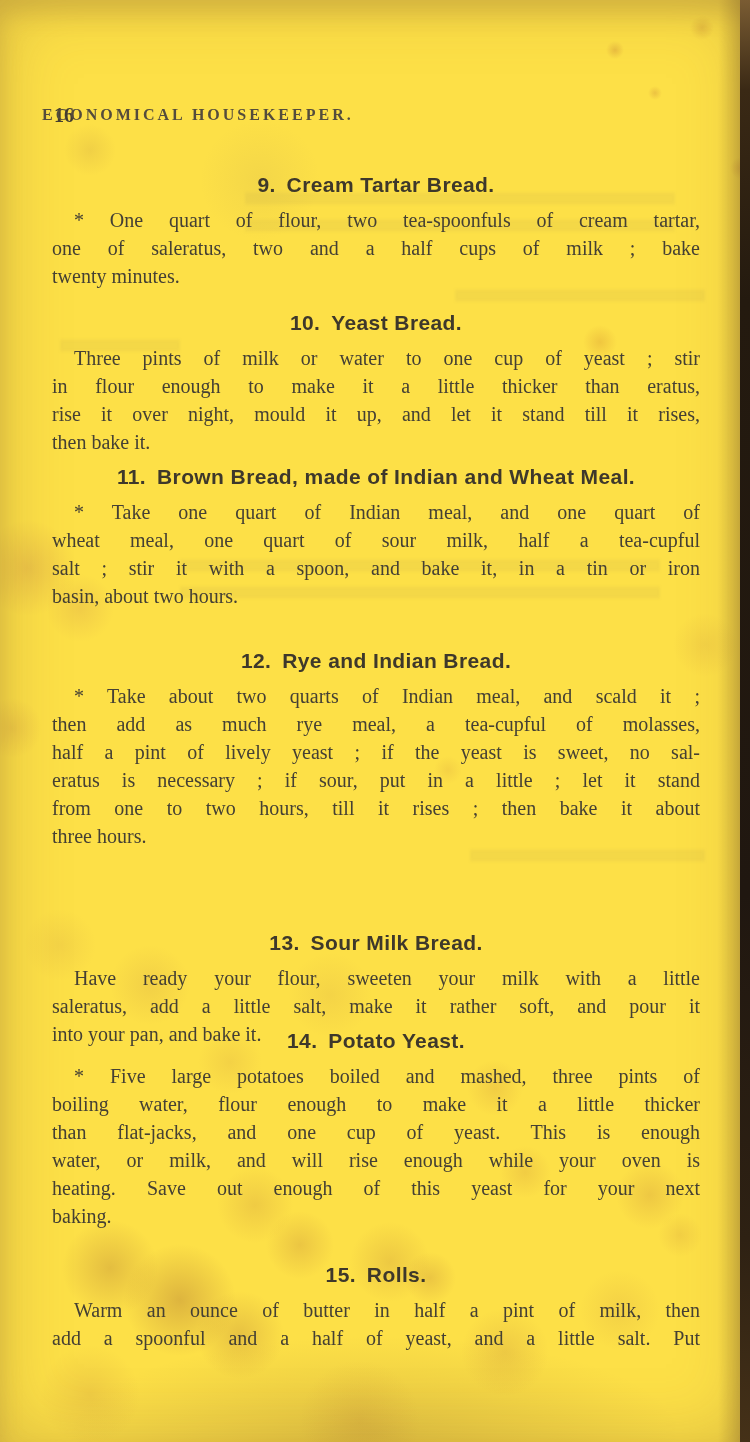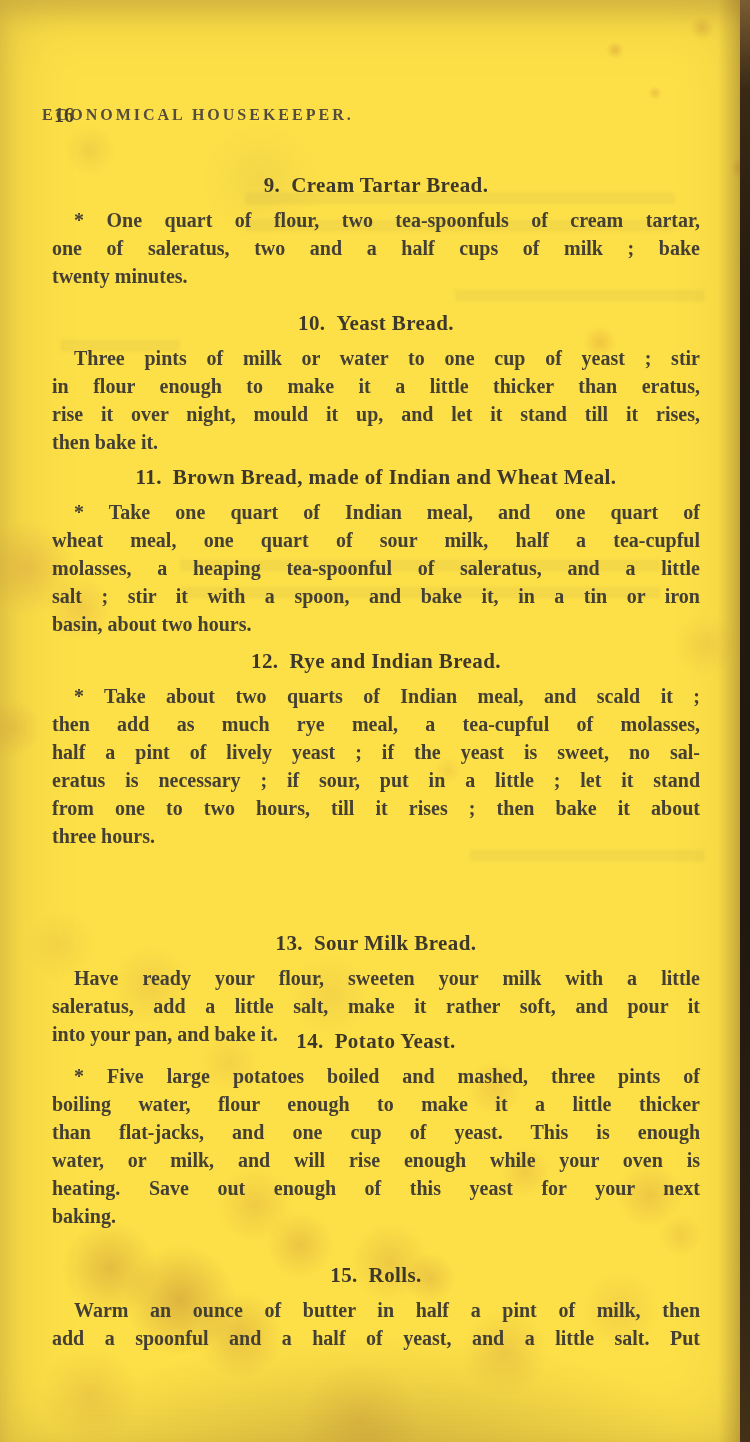--- a/index.html
+++ b/index.html
@@ -95,36 +95,36 @@
     transform: translateX(-22px);
     text-align: left;
     font: bold 16px "Liberation Serif", serif;
     letter-spacing: 3px;
     color: #544c3c;
   }
   .recipe { position: absolute; left: 52px; width: 648px; }
   .recipe h2 {
     margin: 0;
     text-align: center;
-    font-family: Liberation Serif, serif;
+    font-family: Liberation Sans, sans-serif;
     font-weight: bold;
     font-size: 21px;
     line-height: 26px;
     letter-spacing: .4px;
     color: #3e382b;
     white-space: pre-wrap;
   }
   .para {
     margin-top: 8px;
     font-family: "Liberation Serif", serif;
     font-size: 20px;
     line-height: 28px;
     color: #454034;
   }
-  .para .line { text-align: justify; text-align-last: justify; font-weight: bold; }
+  .para .line { text-align: justify; text-align-last: justify; }
   .para .line:last-child { text-align-last: left; }
   .para.justify-last .line:last-child { text-align-last: justify; }
   .para .line:first-child { text-indent: 22px; }
 
   .s9  { top: 172px; }
   .s10 { top: 292px; margin-top: 18px; }
   .s11 { top: 464px; }
   .s12 { top: 648px; }
   .s13 { top: 930px; }
   .s14 { top: 1028px; }
@@ -165,21 +165,20 @@
         <div class="line">rise it over night, mould it up, and let it stand till it rises,</div>
         <div class="line">then bake it.</div>
       </div>
   </section>
 
   <section class="recipe s11">
     <h2>11. Brown Bread, made of Indian and Wheat Meal.</h2>
     <div class="para">
         <div class="line">* Take one quart of Indian meal, and one quart of</div>
         <div class="line">wheat meal, one quart of sour milk, half a tea-cupful</div>
-        <div class="line">molasses, a heaping tea-spoonful of saleratus, and a little</div>
         <div class="line">salt ; stir it with a spoon, and bake it, in a tin or iron</div>
         <div class="line">basin, about two hours.</div>
       </div>
   </section>
 
   <section class="recipe s12">
     <h2>12. Rye and Indian Bread.</h2>
     <div class="para">
         <div class="line">* Take about two quarts of Indian meal, and scald it ;</div>
         <div class="line">then add as much rye meal, a tea-cupful of molasses,</div>

